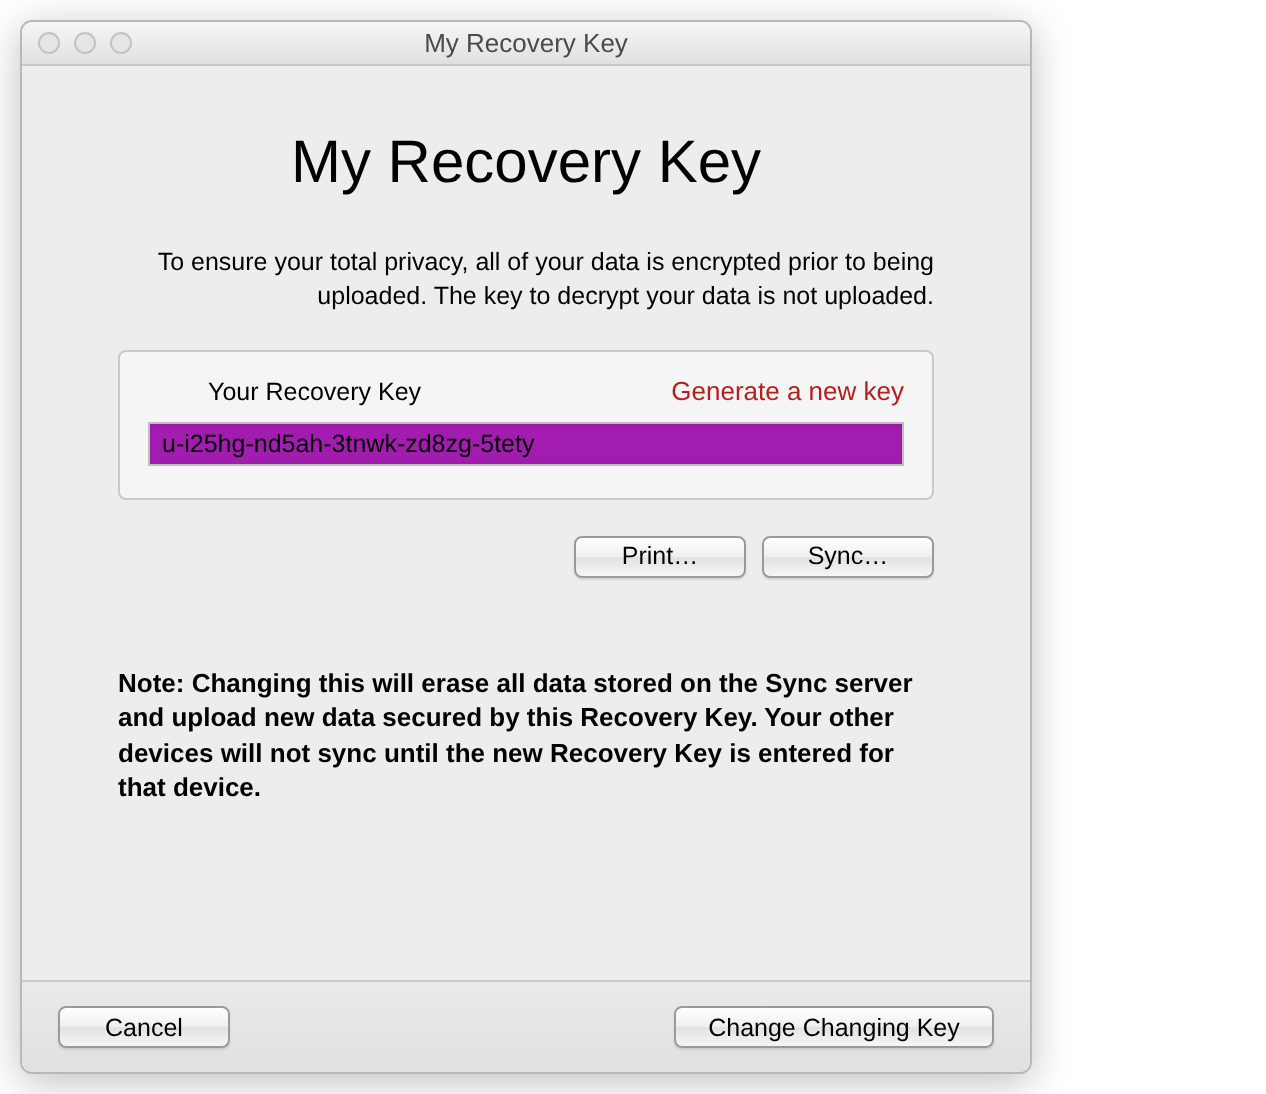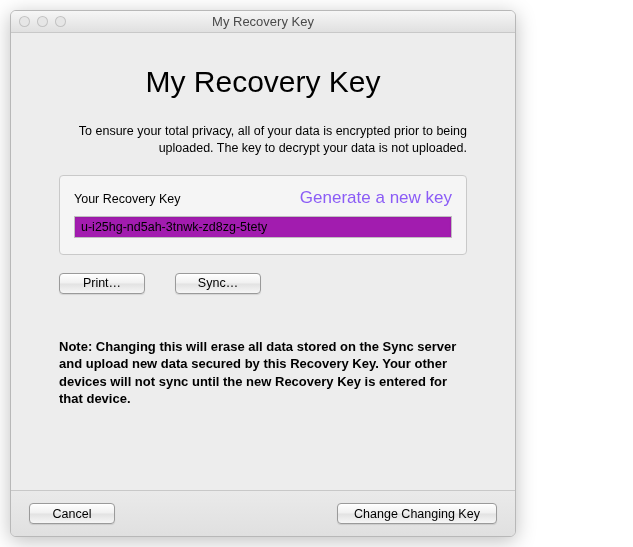--- a/index.html
+++ b/index.html
@@ -78,46 +78,47 @@
       border: 1px solid #c9c9c9;
       border-radius: 4px;
       background: #f5f5f5;
       padding: 12px 14px 16px 14px;
     }
     .panel-header {
       display: flex;
       justify-content: space-between;
       align-items: baseline;
       margin-bottom: 8px;
+      margin-left: 30px;
     }
     .panel-header .label {
       font-size: 12.5px;
       color: #000;
     }
     .panel-header .link {
-      font-size: 17px;
-      color: #8b5cf6;
+      font-size: 13px;
+      color: #b91c1c;
       cursor: pointer;
     }
     .key-field {
       width: 100%;
       height: 22px;
       border: 1px solid #bfbfbf;
       background: #a21caf;
       border-radius: 0;
       padding: 2px 6px;
       font-size: 12.5px;
       color: #000;
       font-family: inherit;
       box-shadow: inset 0 1px 2px rgba(0,0,0,0.08);
     }
     .button-row {
       display: flex;
-      justify-content: flex-start;
-      gap: 30px;
+      justify-content: flex-end;
+      gap: 8px;
       margin-top: 18px;
     }
     .aqua-btn {
       min-width: 86px;
       height: 21px;
       padding: 0 14px;
       border: 1px solid #9a9a9a;
       border-radius: 4px;
       background: linear-gradient(to bottom, #ffffff, #f0f0f0 48%, #e2e2e2 52%, #f6f6f6);
       font-size: 12.5px;

